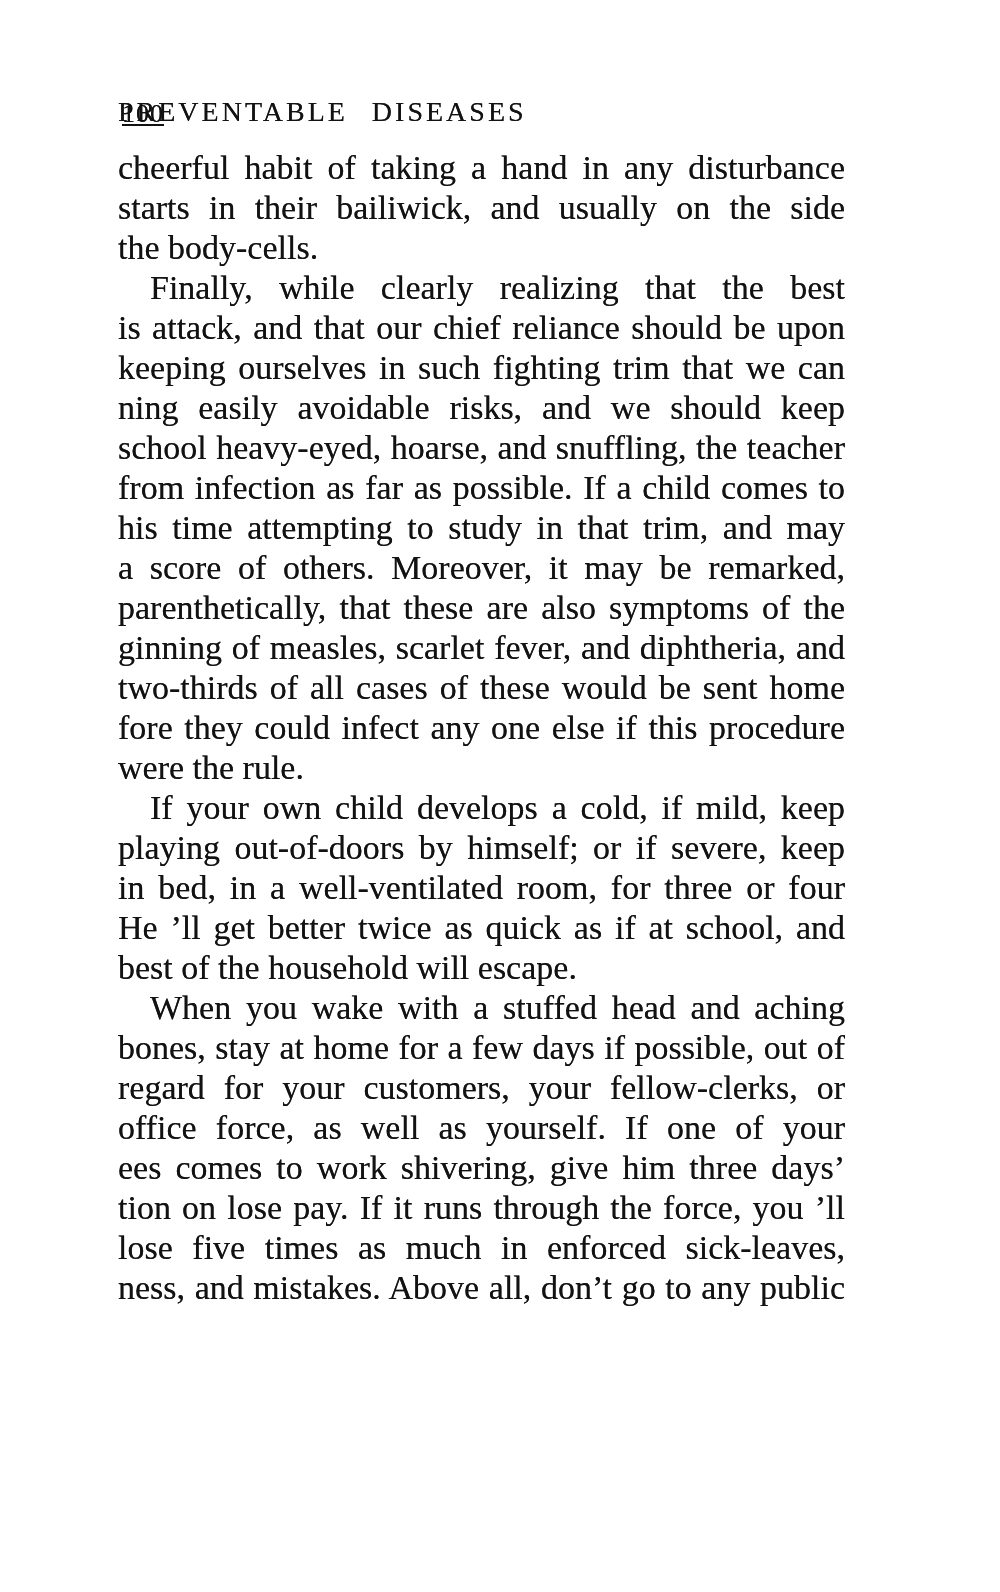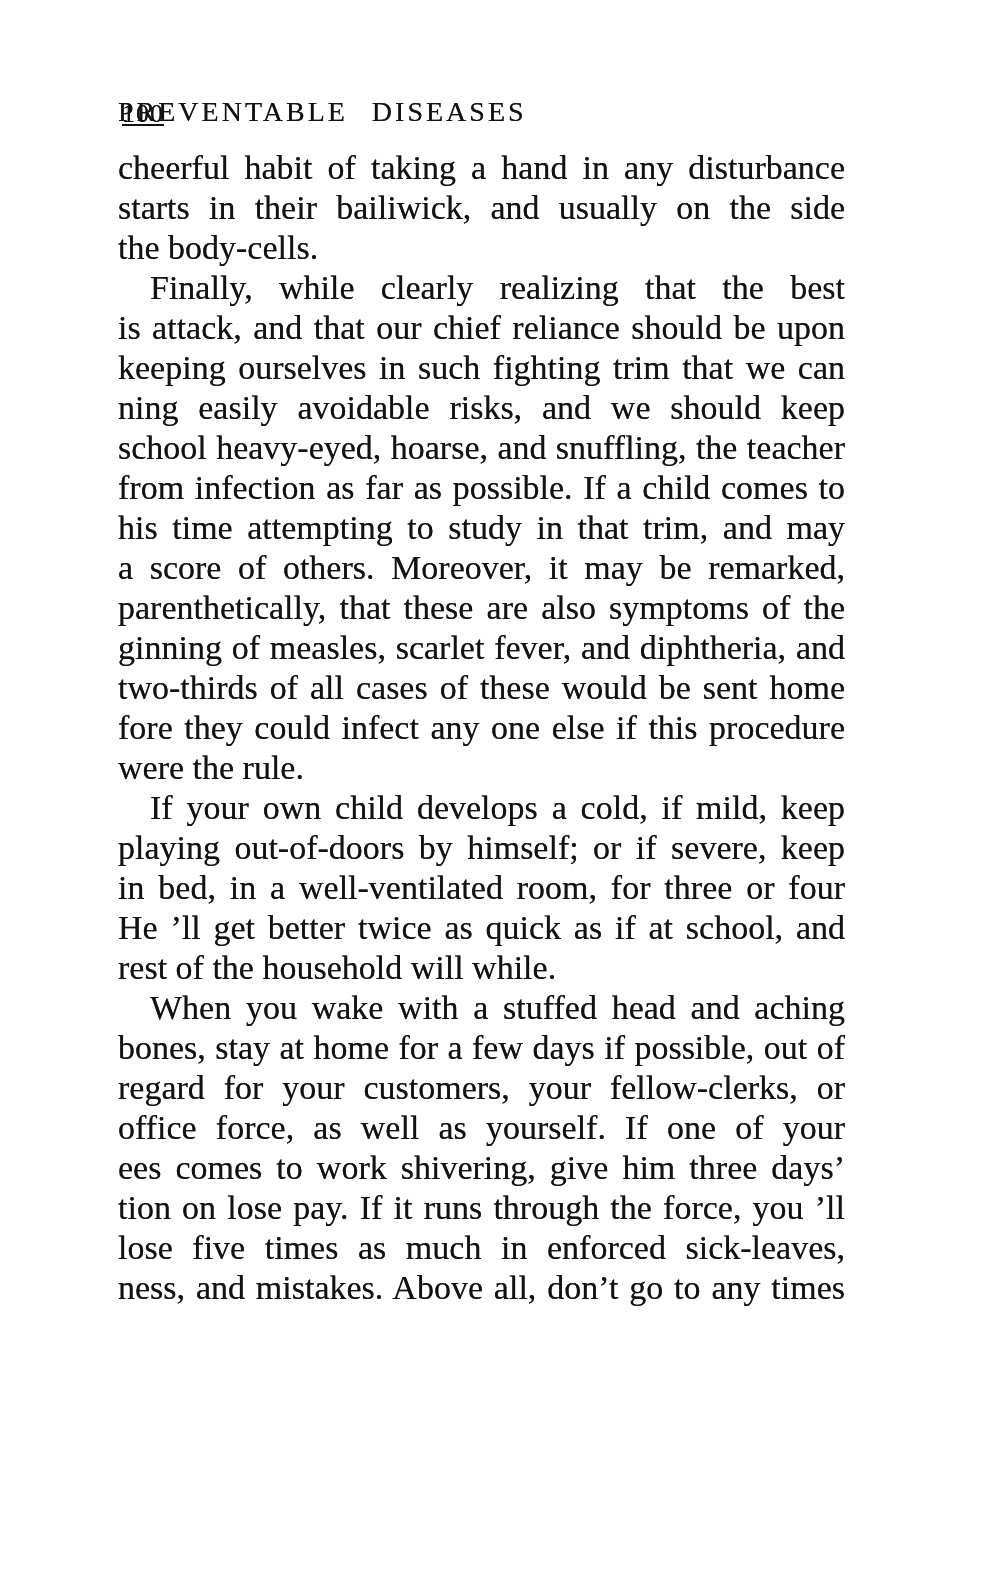--- a/index.html
+++ b/index.html
@@ -83,23 +83,23 @@
       <div class="line just">a score of others.  Moreover, it may be remarked,</div>
       <div class="line just">parenthetically, that these are also symptoms of the be-</div>
       <div class="line just">ginning of measles, scarlet fever, and diphtheria, and</div>
       <div class="line just">two-thirds of all cases of these would be sent home be-</div>
       <div class="line just">fore they could infect any one else if this procedure</div>
       <div class="line">were the rule.</div>
       <div class="line just ind">If your own child develops a cold, if mild, keep him</div>
       <div class="line just">playing out-of-doors by himself; or if severe, keep him</div>
       <div class="line just">in bed, in a well-ventilated room, for three or four days.</div>
       <div class="line just">He ’ll get better twice as quick as if at school, and the</div>
-      <div class="line">rest of the household will while.</div>
+      <div class="line">best of the household will escape.</div>
       <div class="line just ind">When you wake with a stuffed head and aching</div>
       <div class="line just">bones, stay at home for a few days if possible, out of</div>
       <div class="line just">regard for your customers, your fellow-clerks, or your</div>
       <div class="line just">office force, as well as yourself.  If one of your employ-</div>
       <div class="line just">ees comes to work shivering, give him three days’ vaca-</div>
       <div class="line just">tion on lose pay.  If it runs through the force, you ’ll</div>
       <div class="line just">lose five times as much in enforced sick-leaves, slow-</div>
-      <div class="line just">ness, and mistakes.  Above all, don’t go to any times</div>
+      <div class="line just">ness, and mistakes.  Above all, don’t go to any public</div>
     </div>
 </div>
 
 </body></html>

